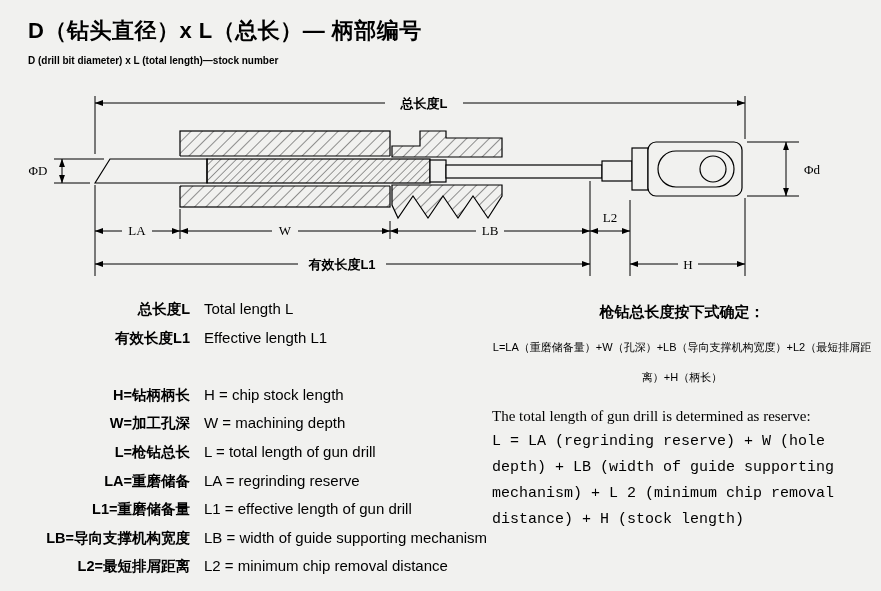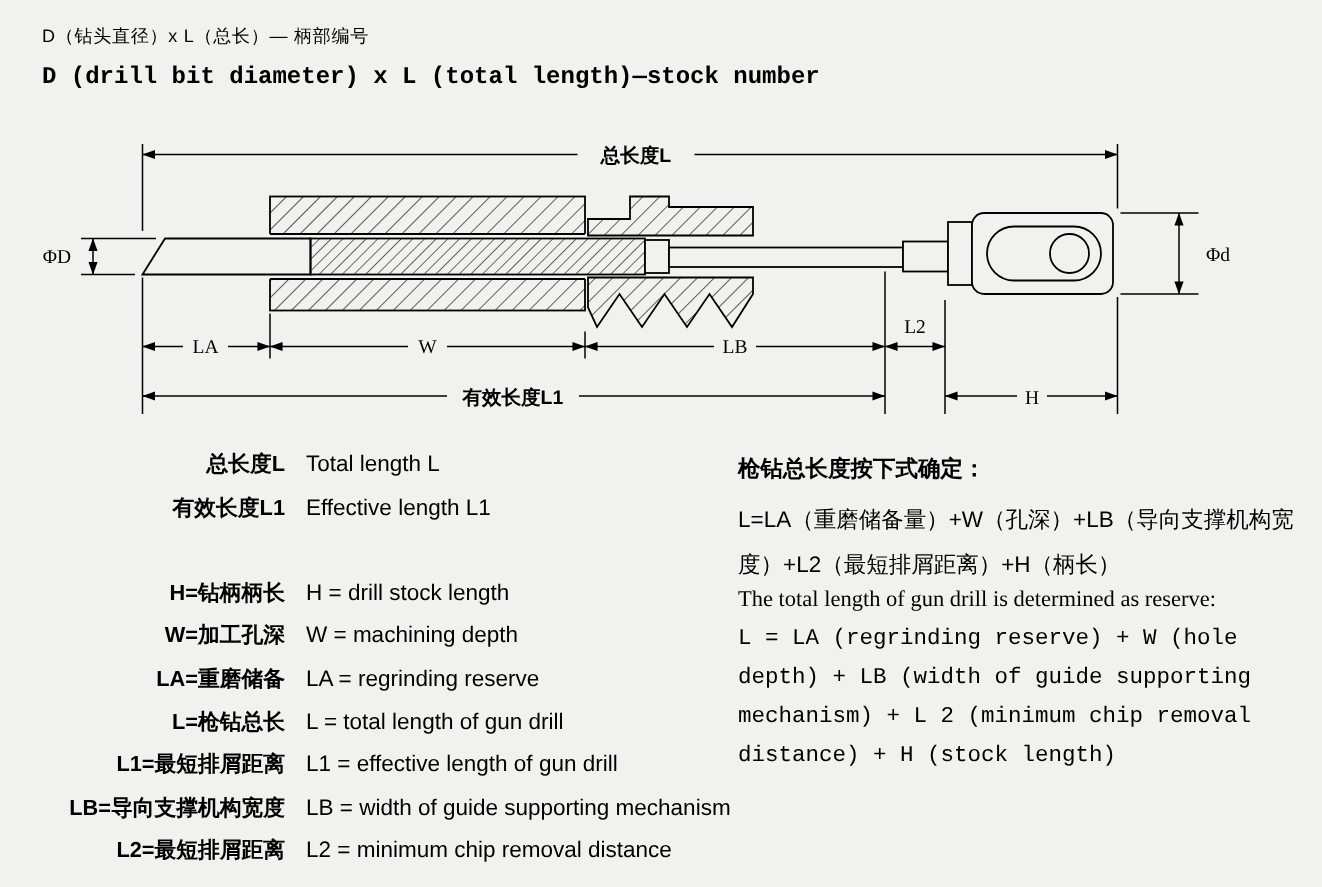--- a/index.html
+++ b/index.html
@@ -5,32 +5,32 @@
   * { box-sizing: border-box; margin: 0; padding: 0; }
   html, body { width: 881px; height: 591px; }
   body {
     background: #f1f1ef;
     font-family: "Liberation Sans", sans-serif;
     color: #000;
     position: relative;
     overflow: hidden;
   }
   .header { position: absolute; left: 28px; top: 16px; }
-  .title-cn { font-size: 12px; font-weight: normal; letter-spacing: .5px; }
-  .title-en { font-size: 16px; font-weight: bold; font-family: Liberation Mono, monospace; margin-top: 9px; }
+  .title-cn { font-size: 22px; font-weight: bold; letter-spacing: .5px; }
+  .title-en { font-size: 10px; font-weight: bold; font-family: Liberation Sans, sans-serif; margin-top: 9px; }
   .diagram { position: absolute; left: 0; top: 84px; }
 
   .legend { position: absolute; left: 28px; top: 300px; }
   .legend-row { display: flex; align-items: baseline; height: 28.6px; }
   .legend-cn { width: 162px; text-align: right; font-weight: bold; font-size: 14.5px; white-space: nowrap; }
   .legend-en { margin-left: 14px; font-family: Liberation Sans, sans-serif; font-size: 15px; white-space: nowrap; }
 
   .formula { position: absolute; left: 492px; top: 303px; width: 380px; }
-  .f-cn-title { font-weight: bold; font-size: 15px; margin-bottom: 10px; }
-  .f-cn-body  { font-size: 15px; line-height: 30px; margin-bottom: 0; }
+  .f-cn-title { font-weight: bold; font-size: 15px; margin-bottom: 10px; text-align: center; }
+  .f-cn-body  { font-size: 11px; line-height: 30px; margin-bottom: 16px; text-align: center; }
   .f-en-title { font-family: "Liberation Serif", serif; font-size: 15px; margin-bottom: 4px; }
   .f-en-body  { font-family: Liberation Mono, monospace; font-size: 15px; line-height: 26px; }
 
   .dim-label-cn { font: bold 13px "Liberation Sans", sans-serif; fill: #000; stroke: none; }
   .dim-label    { font: 13px "Liberation Serif", serif; fill: #000; stroke: none; }
 </style>
 </head>
 <body>
 
 <div class="header">
@@ -136,36 +136,36 @@
     <span class="legend-en">Total length L</span>
   </div>
   <div class="legend-row">
     <span class="legend-cn">有效长度L1</span>
     <span class="legend-en">Effective length L1</span>
   </div>
   <div class="legend-row">
   </div>
   <div class="legend-row">
     <span class="legend-cn">H=钻柄柄长</span>
-    <span class="legend-en">H = drill stock length</span>
+    <span class="legend-en">H = chip stock length</span>
   </div>
   <div class="legend-row">
     <span class="legend-cn">W=加工孔深</span>
     <span class="legend-en">W = machining depth</span>
   </div>
   <div class="legend-row">
+    <span class="legend-cn">L=枪钻总长</span>
+    <span class="legend-en">L = total length of gun drill</span>
+  </div>
+  <div class="legend-row">
     <span class="legend-cn">LA=重磨储备</span>
     <span class="legend-en">LA = regrinding reserve</span>
   </div>
   <div class="legend-row">
-    <span class="legend-cn">L=枪钻总长</span>
-    <span class="legend-en">L = total length of gun drill</span>
-  </div>
-  <div class="legend-row">
-    <span class="legend-cn">L1=最短排屑距离</span>
+    <span class="legend-cn">L1=重磨储备量</span>
     <span class="legend-en">L1 = effective length of gun drill</span>
   </div>
   <div class="legend-row">
     <span class="legend-cn">LB=导向支撑机构宽度</span>
     <span class="legend-en">LB = width of guide supporting mechanism</span>
   </div>
   <div class="legend-row">
     <span class="legend-cn">L2=最短排屑距离</span>
     <span class="legend-en">L2 = minimum chip removal distance</span>
   </div>

